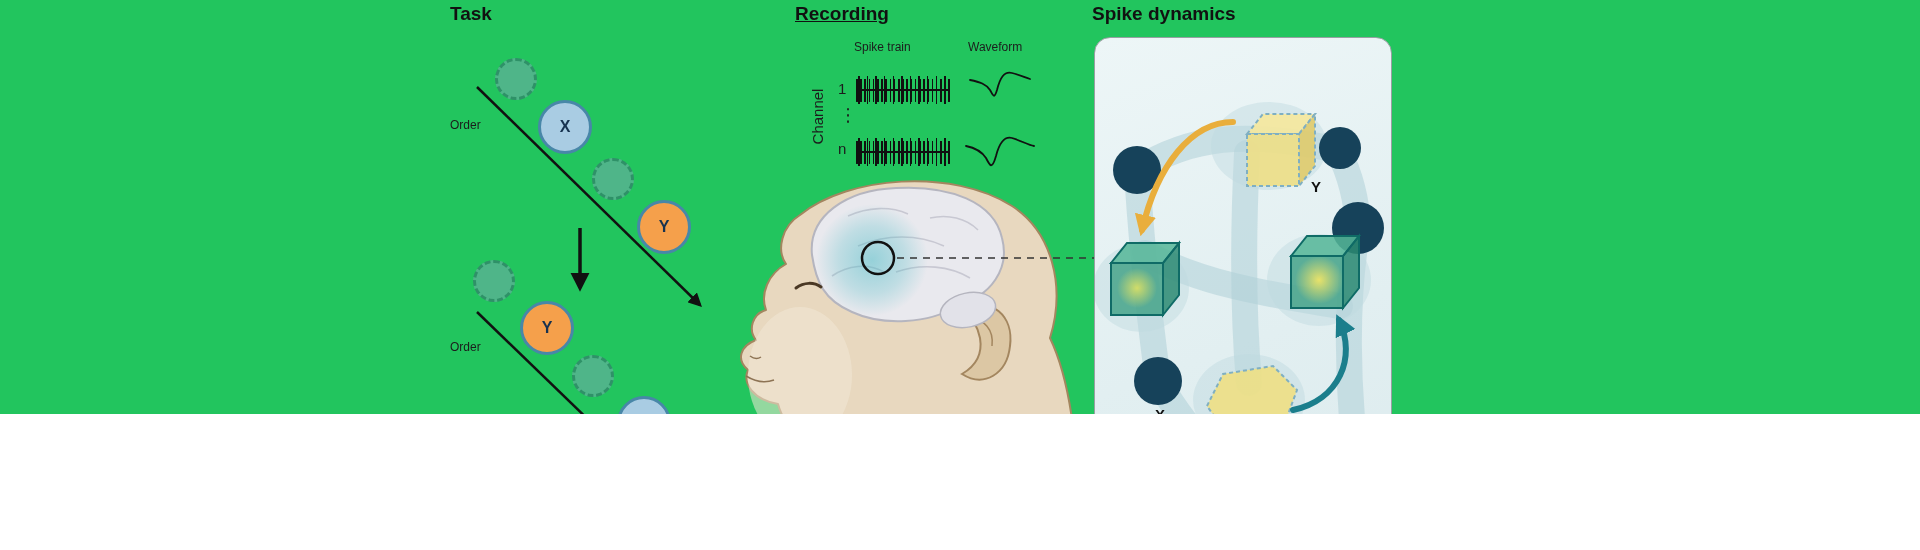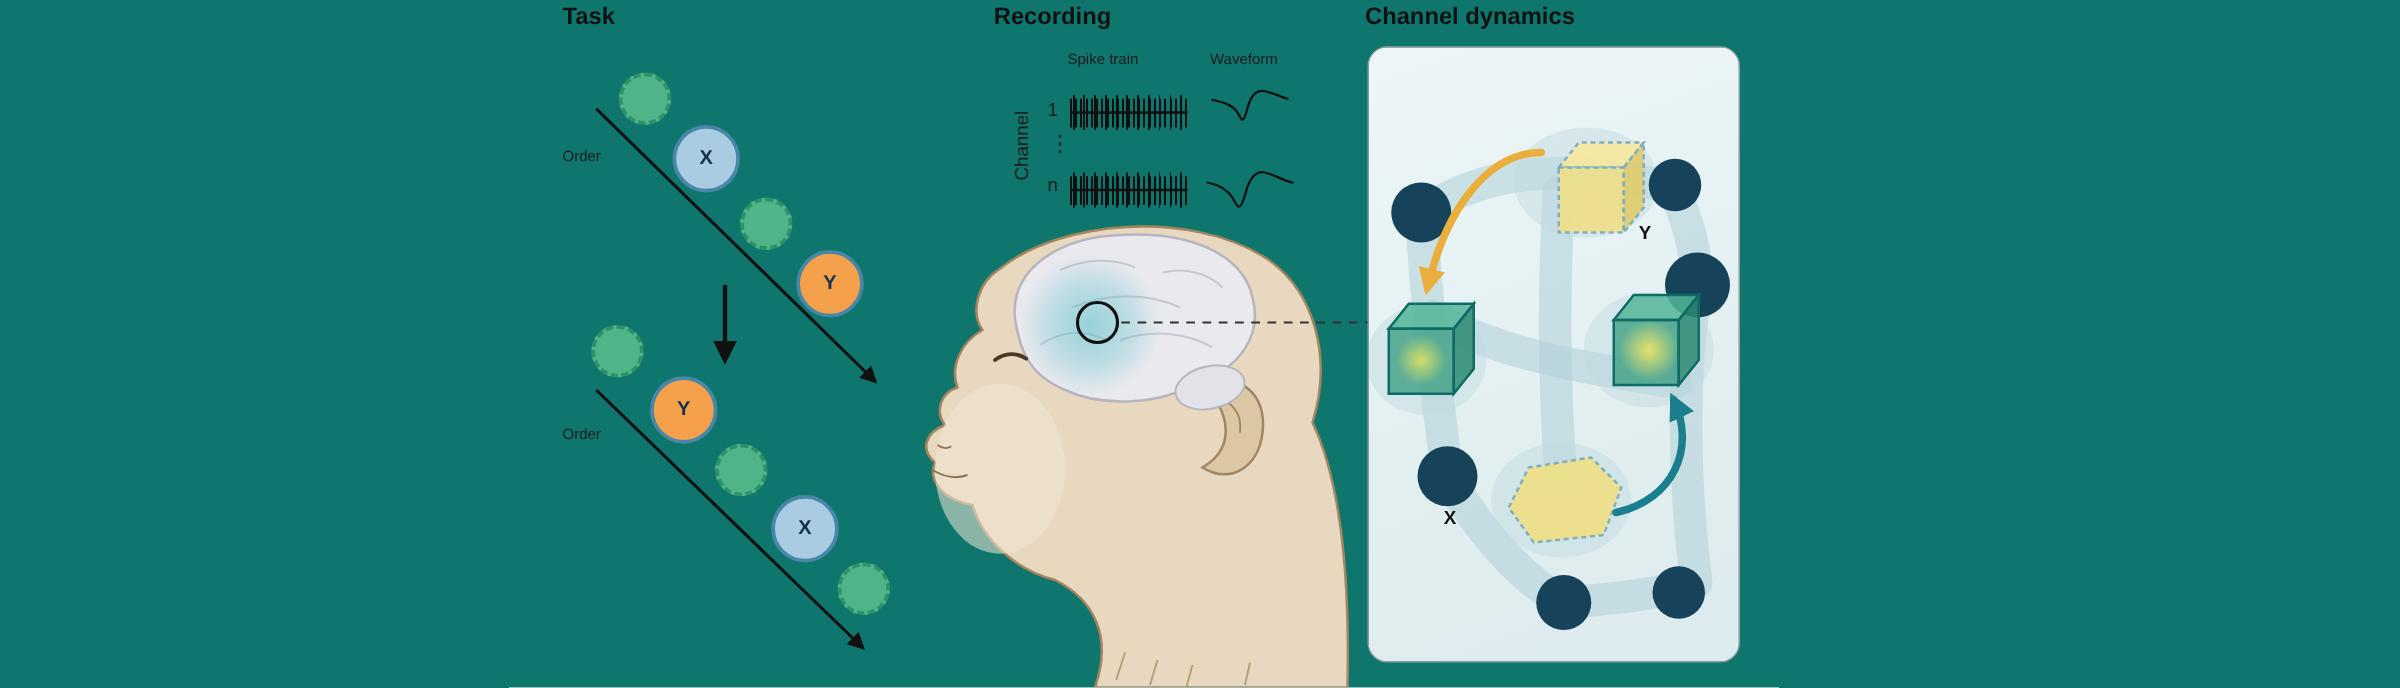--- a/index.html
+++ b/index.html
@@ -1,17 +1,17 @@
 <!DOCTYPE html>
 <html><head>
 <meta charset="utf-8">
 <style>
   * { margin:0; padding:0; box-sizing:border-box; }
   html,body { background:#ffffff; font-family:"Liberation Sans", sans-serif; }
-  .canvas { position:relative; width:1920px; height:550px; background:#0f766e; overflow:hidden; }
+  .canvas { position:relative; width:1920px; height:414px; background:#22c55e; overflow:hidden; }
   .layer { position:absolute; left:0; top:0; width:1920px; height:550px; }
   .hd { position:absolute; font-size:19px; font-weight:bold; color:#111; white-space:nowrap; }
   .lbl { position:absolute; font-size:12px; color:#1c1c1c; white-space:nowrap; }
   .chnum { position:absolute; font-size:15px; color:#1c1c1c; }
   .vlabel { position:absolute; left:806px; top:74px; width:24px; height:84px;
             display:flex; align-items:center; justify-content:center; }
   .vlabel span { transform:rotate(-90deg); white-space:nowrap; font-size:15px; color:#1c1c1c; }
   .circle { position:absolute; border-radius:50%; display:flex; align-items:center; justify-content:center;
             font-weight:bold; font-size:16px; color:#17324F; }
   .circle-green { width:42px; height:42px; background:#4FB589; border:3px dashed #2F9168; }
@@ -64,21 +64,21 @@
   <div class="circle circle-green" style="left:473px; top:260px;"></div>
   <div class="circle circle-item c-orange" style="left:520px; top:301px;">
     <span>Y</span>
   </div>
   <div class="circle circle-green" style="left:572px; top:355px;"></div>
   <div class="circle circle-item c-blue" style="left:617px; top:396px;">
     <span>X</span>
   </div>
   <div class="circle circle-green" style="left:670px; top:450px;"></div>
 
-  <div class="hd" style="left:795px; top:3px;">Recording</div>
+  <div class="hd" style="left:795px; top:3px;text-decoration:underline;">Recording</div>
   <div class="lbl" style="left:854px; top:40px;">Spike train</div>
   <div class="lbl" style="left:968px; top:40px;">Waveform</div>
 
   <div class="vlabel">
     <span>Channel</span>
   </div>
   <div class="chnum" style="left:838px; top:80px;">1</div>
   <div class="chnum" style="left:839px; top:104px; font-size:18px;">⋮</div>
   <div class="chnum" style="left:838px; top:140px;">n</div>
 
@@ -120,21 +120,21 @@
     <path d="M50 196 C54 199, 58 199, 61 197" stroke="#8D7354" stroke-width="1.5" fill="none"></path>
     <path d="M46 216 C56 222, 66 223, 74 220" stroke="#8D7354" stroke-width="1.5" fill="none"></path>
     <g stroke="#B49C79" stroke-width="1.5">
       <path d="M200 362 L193 384"></path>
       <path d="M226 368 L220 388"></path>
       <path d="M254 372 L249 390"></path>
       <path d="M300 370 L296 388"></path>
     </g>
   </svg>
 
-  <div class="hd" style="left:1092px; top:3px;">Channel dynamics</div>
+  <div class="hd" style="left:1092px; top:3px;">Spike dynamics</div>
 
   <div class="panel">
     <svg width="298" height="493" viewBox="0 0 298 493">
       <defs>
         <radialGradient id="glowY1" cx="50%" cy="50%" r="50%">
           <stop offset="0%" stop-color="#D8DF67" stop-opacity="0.95"></stop>
           <stop offset="100%" stop-color="#D8DF67" stop-opacity="0"></stop>
         </radialGradient>
         <radialGradient id="glowY2" cx="50%" cy="50%" r="50%">
           <stop offset="0%" stop-color="#E8E26A" stop-opacity="1"></stop>

